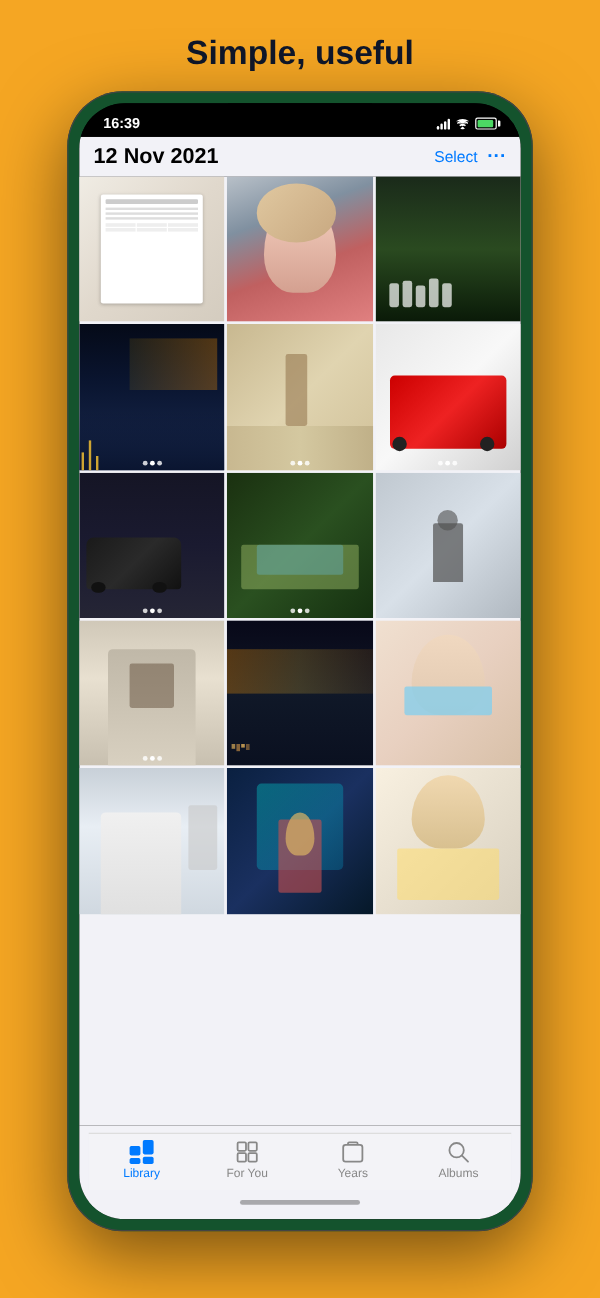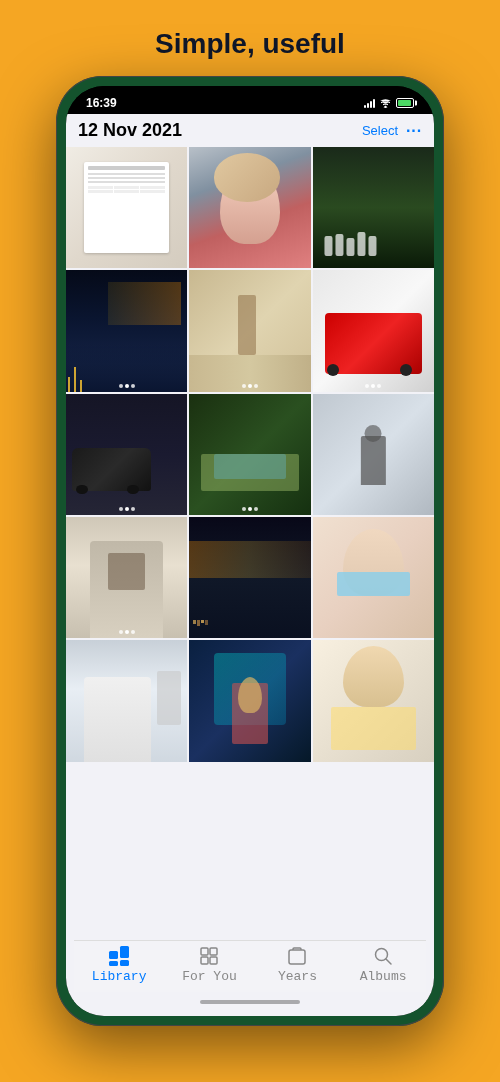--- a/index.html
+++ b/index.html
@@ -286,23 +286,22 @@
 
     .tab-icon {
       width: 22px;
       height: 22px;
       display: flex;
       align-items: center;
       justify-content: center;
     }
 
     .tab-label {
-      font-size: 13px;
+      font-size: 10px;
       color: #888;
-      font-family: Liberation Mono, monospace;
     }
 
     .tab-item.active .tab-label {
       color: #007AFF;
     }
 
     
     .home-indicator {
       height: 20px;
       display: flex;

